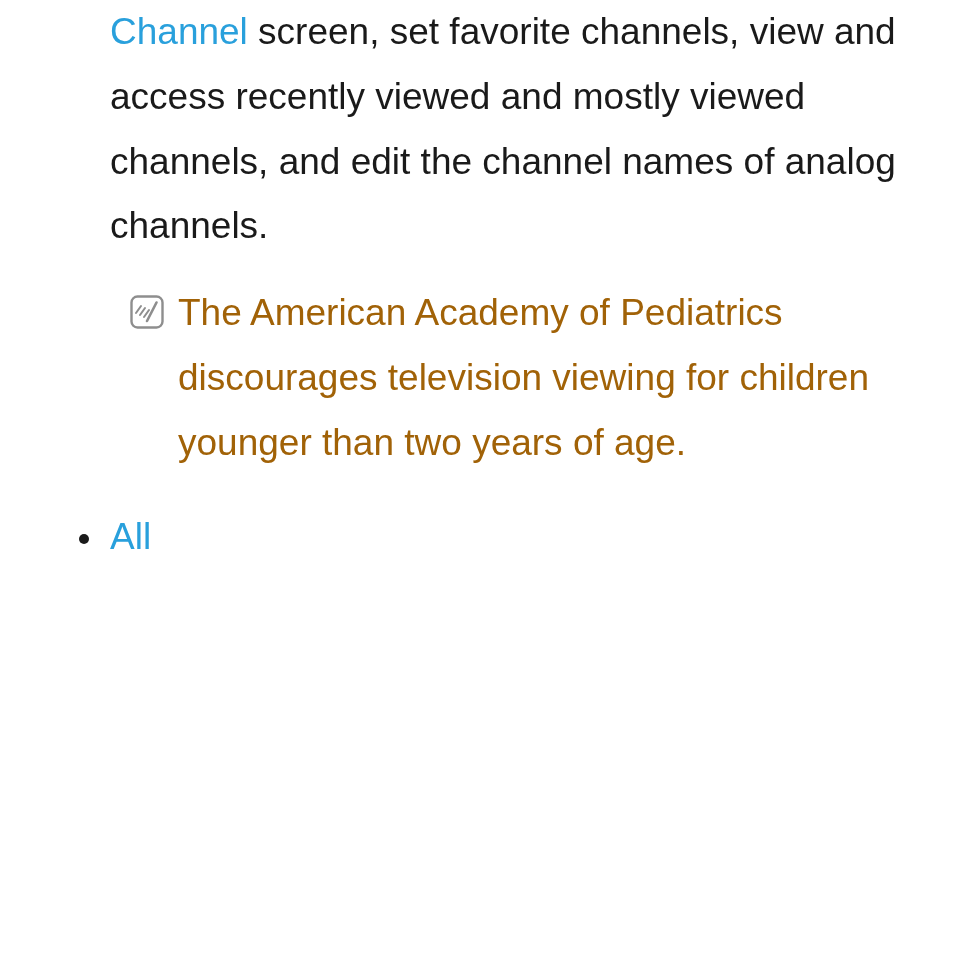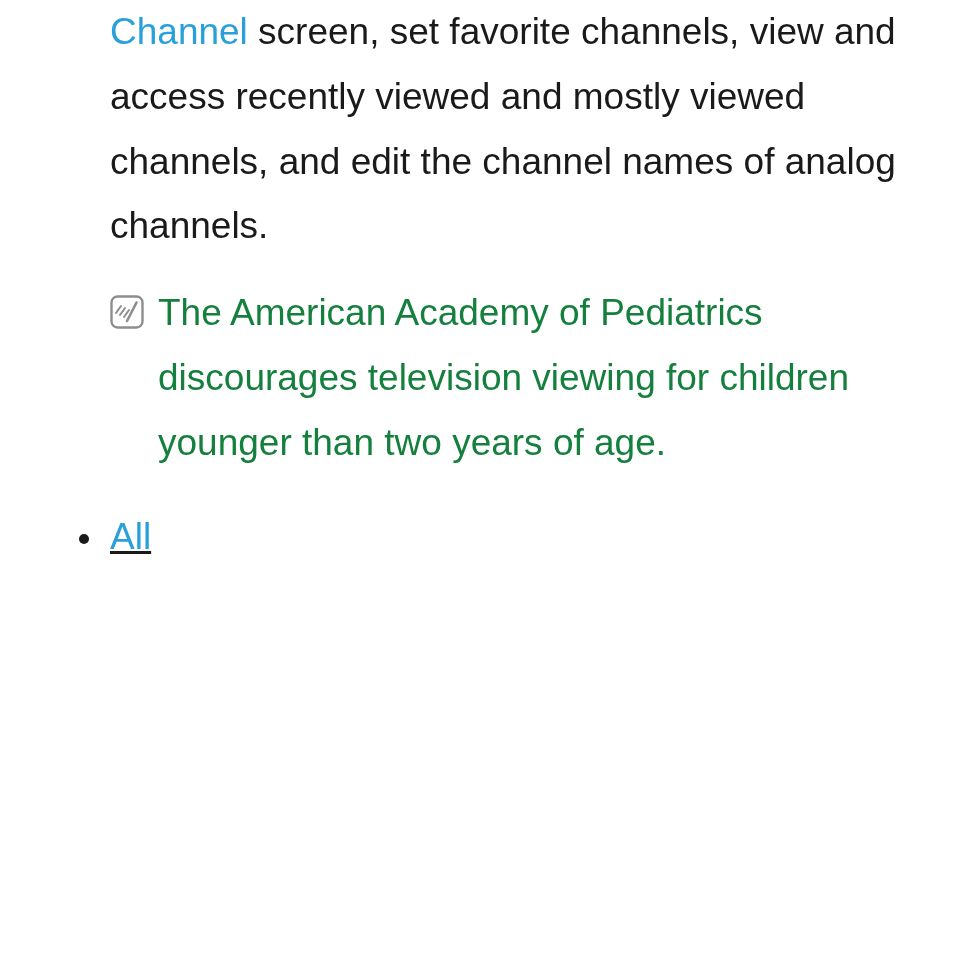--- a/index.html
+++ b/index.html
@@ -23,21 +23,22 @@
   }
   .link-like {
     color: #29a0dc;
   }
   .note-row {
     display: flex;
     align-items: flex-start;
     padding-left: 110px;
     padding-right: 40px;
     margin-top: 22px;
-    color: #15803d;
+    color: #a16207;
+    margin-left: 20px;
   }
   .note-icon {
     flex: 0 0 auto;
     width: 34px;
     height: 34px;
     margin-top: 14px;
     margin-right: 14px;
   }
   .note-icon svg {
     width: 34px;
@@ -47,21 +48,20 @@
   .section-heading {
     color: #f58020;
     padding-left: 38px;
     padding-right: 40px;
     margin-top: 44px;
   }
   ul.bullets {
     list-style: disc;
     padding-left: 106px;
     margin: 30px 0 0 0;
-    text-decoration: underline;
   }
   ul.bullets li {
     color: #1a1a1a;
     padding-left: 4px;
   }
   ul.bullets li .item-text {
     color: #29a0dc;
   }
   ul.bullets li::marker {
     color: #1a1a1a;

